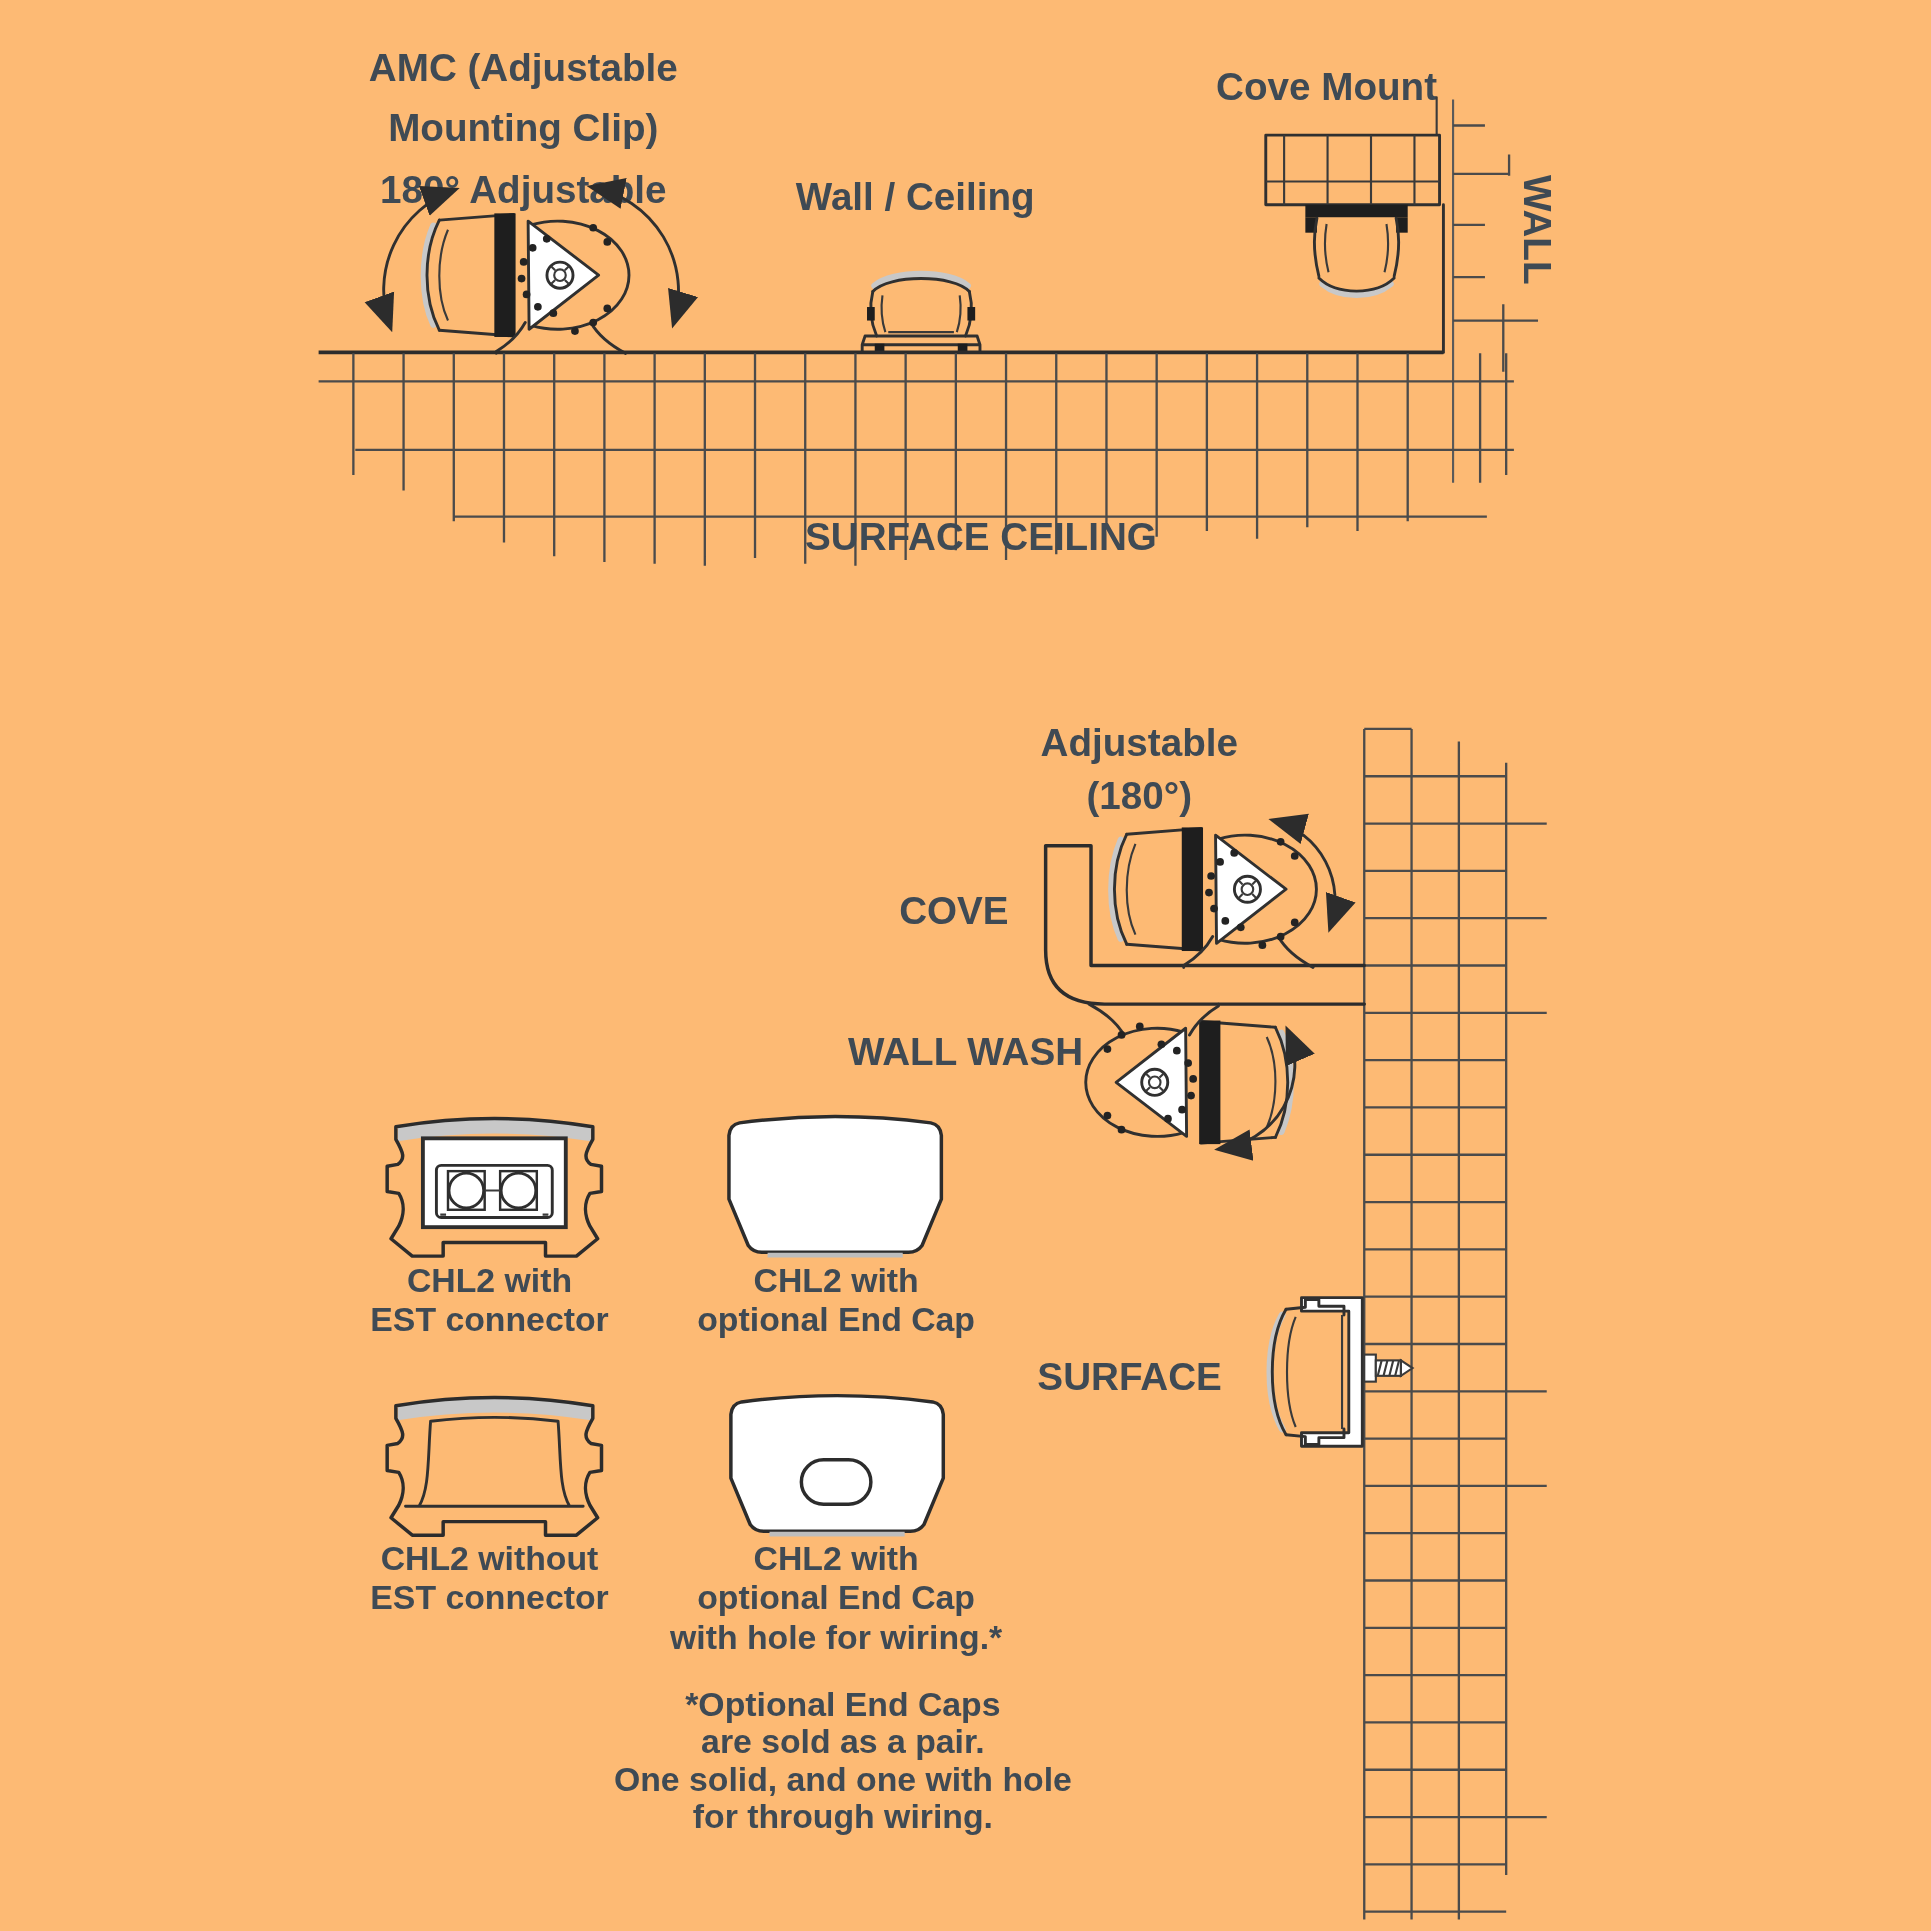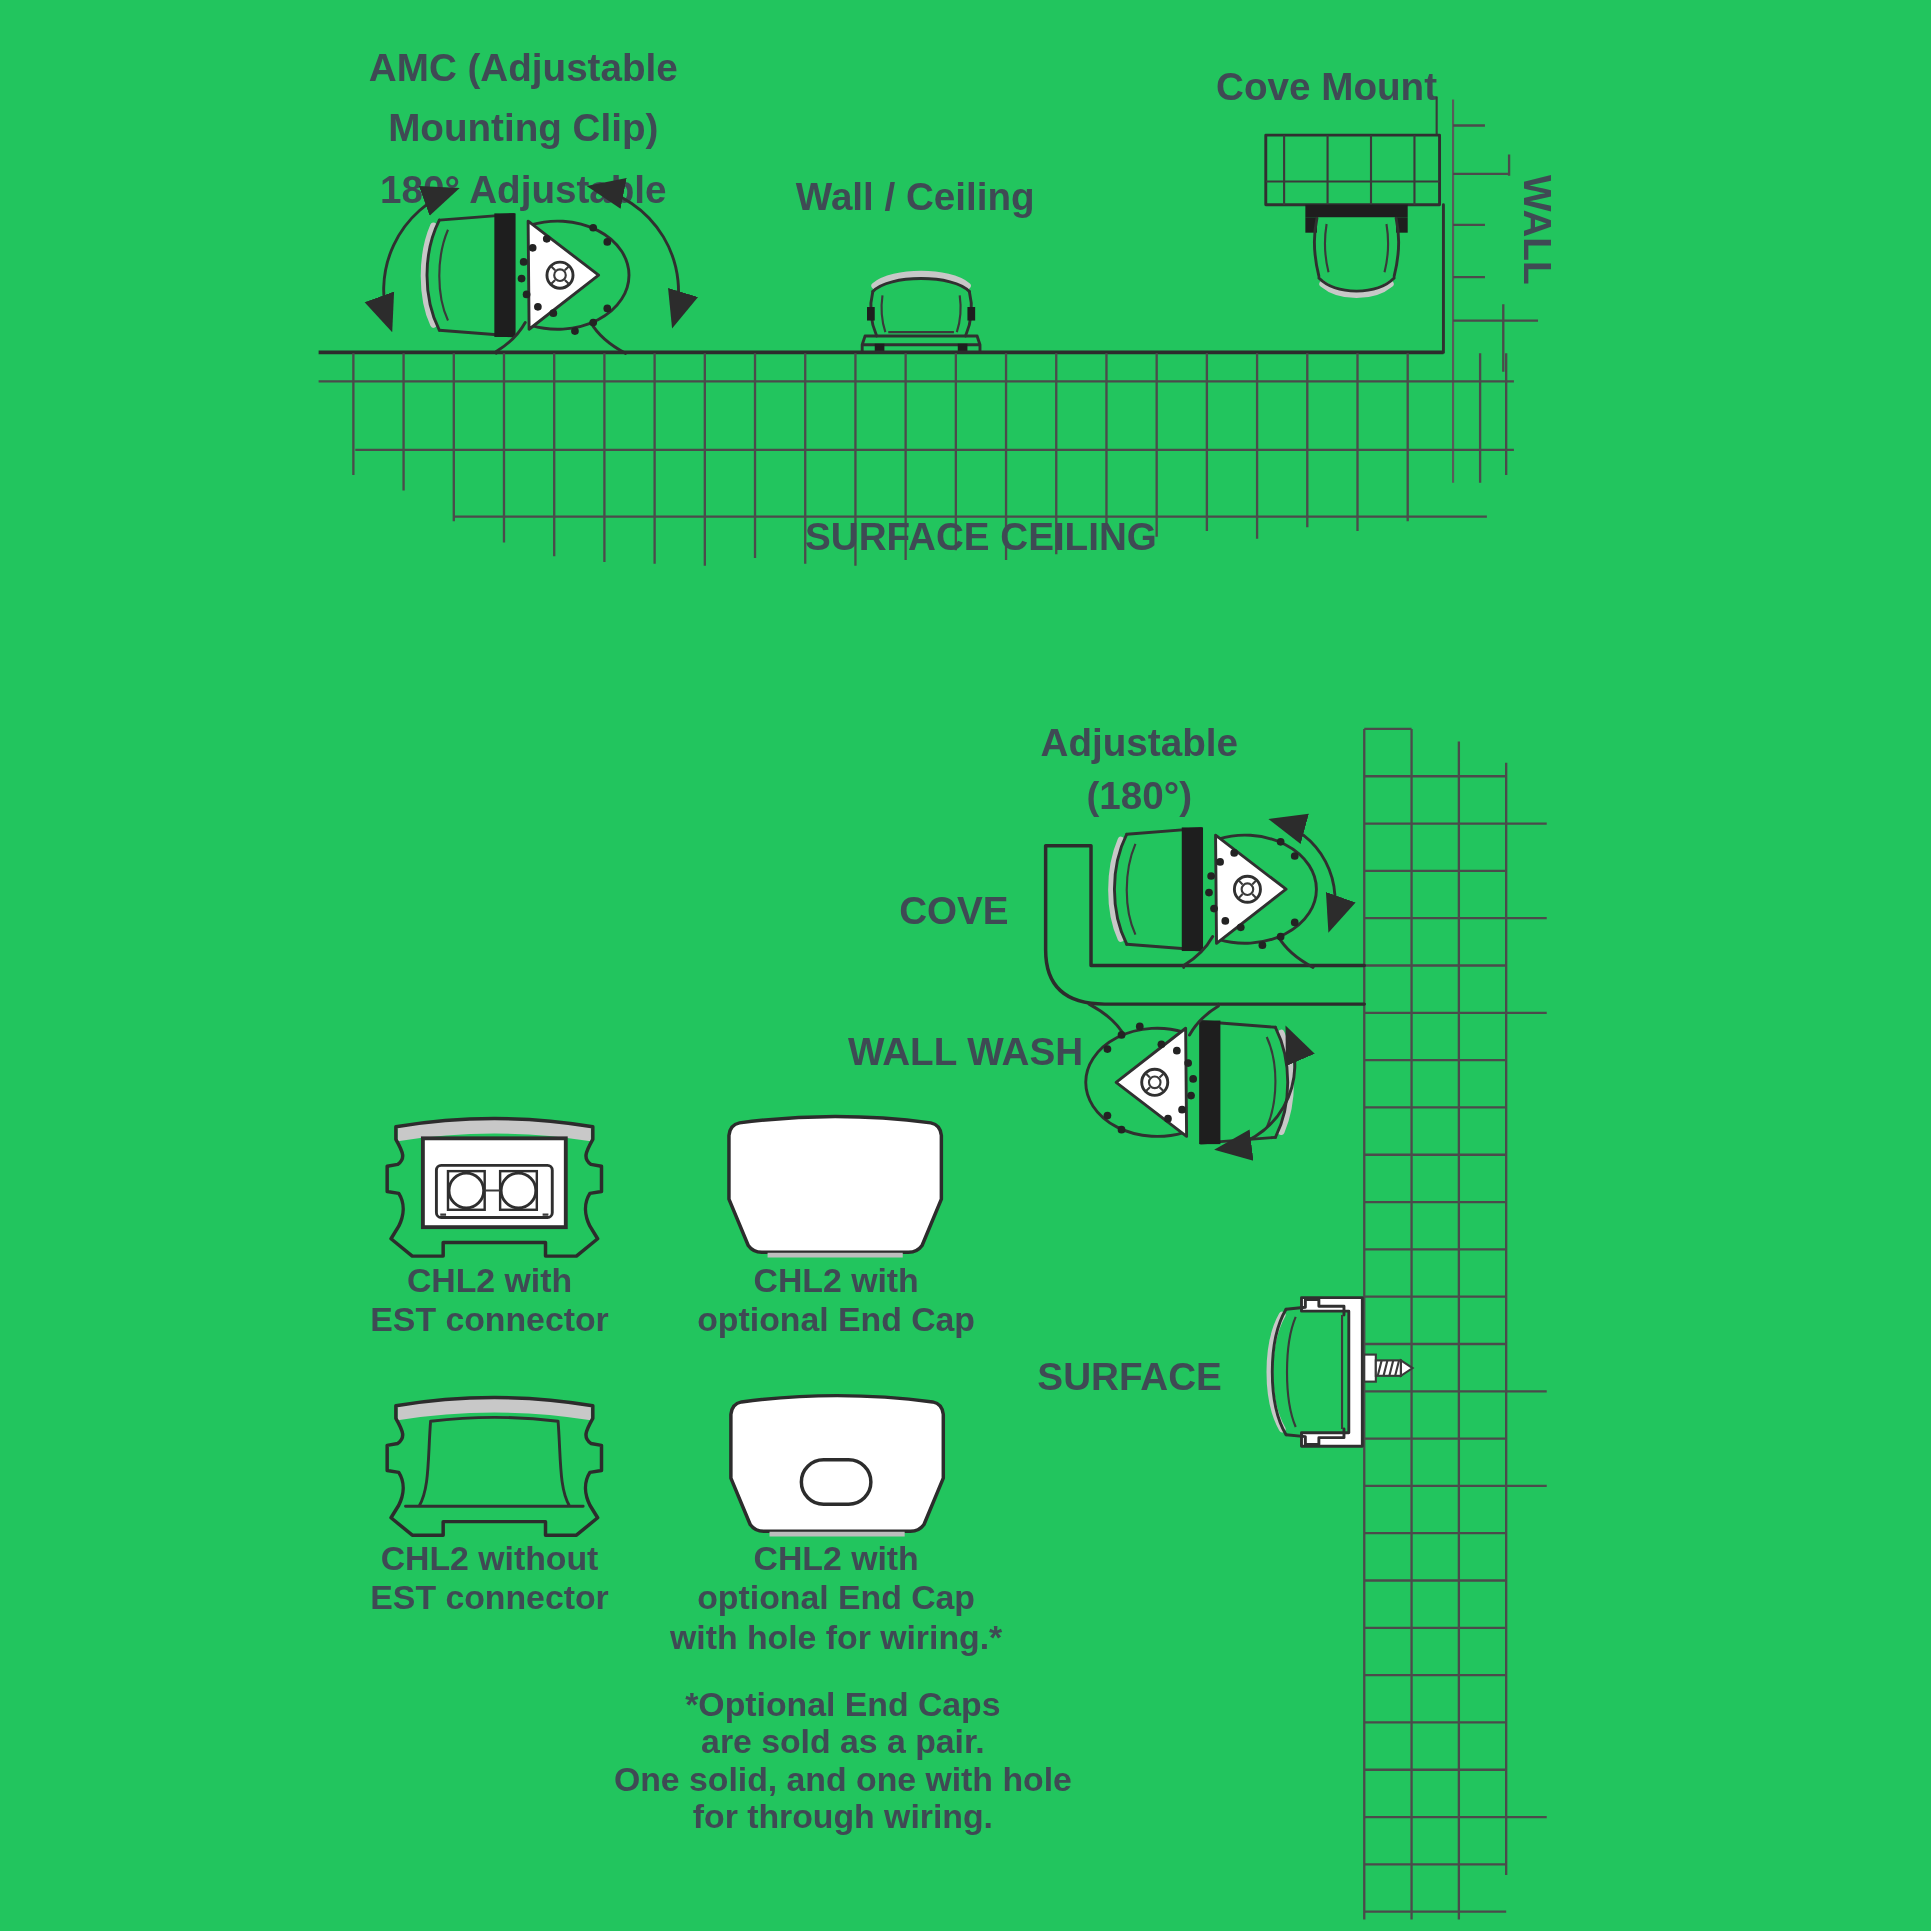--- a/index.html
+++ b/index.html
@@ -1,16 +1,16 @@
 <!DOCTYPE html>
 <html><head>
 <meta charset="utf-8">
 <style>
   html,body{margin:0;padding:0;background:#ffffff;}
-  .page{position:relative;width:1931px;height:1931px;background:#22c55e;overflow:hidden;}
+  .page{position:relative;width:1931px;height:1931px;background:#fdba74;overflow:hidden;}
   svg{position:absolute;left:0;top:0;}
   .ln{stroke:#303030;stroke-width:3;fill:none;stroke-linecap:round;stroke-linejoin:round;}
   .lnT{stroke:#2c2c2c;stroke-width:3.6;fill:none;stroke-linecap:round;stroke-linejoin:round;}
   .ln2{stroke:#3a3a3a;stroke-width:2.2;fill:none;}
   .hatch{stroke:#4b4b4b;stroke-width:2.4;fill:none;}
   .hatch2{stroke:#5a5a5a;stroke-width:2.2;fill:none;}
   .grayband{stroke:#c8c8c8;stroke-width:7;fill:none;stroke-linecap:round;}
   .lens{fill:#c8c8c8;}
   .plate{fill:#1e1e1e;}
   .dot{fill:#232323;}

